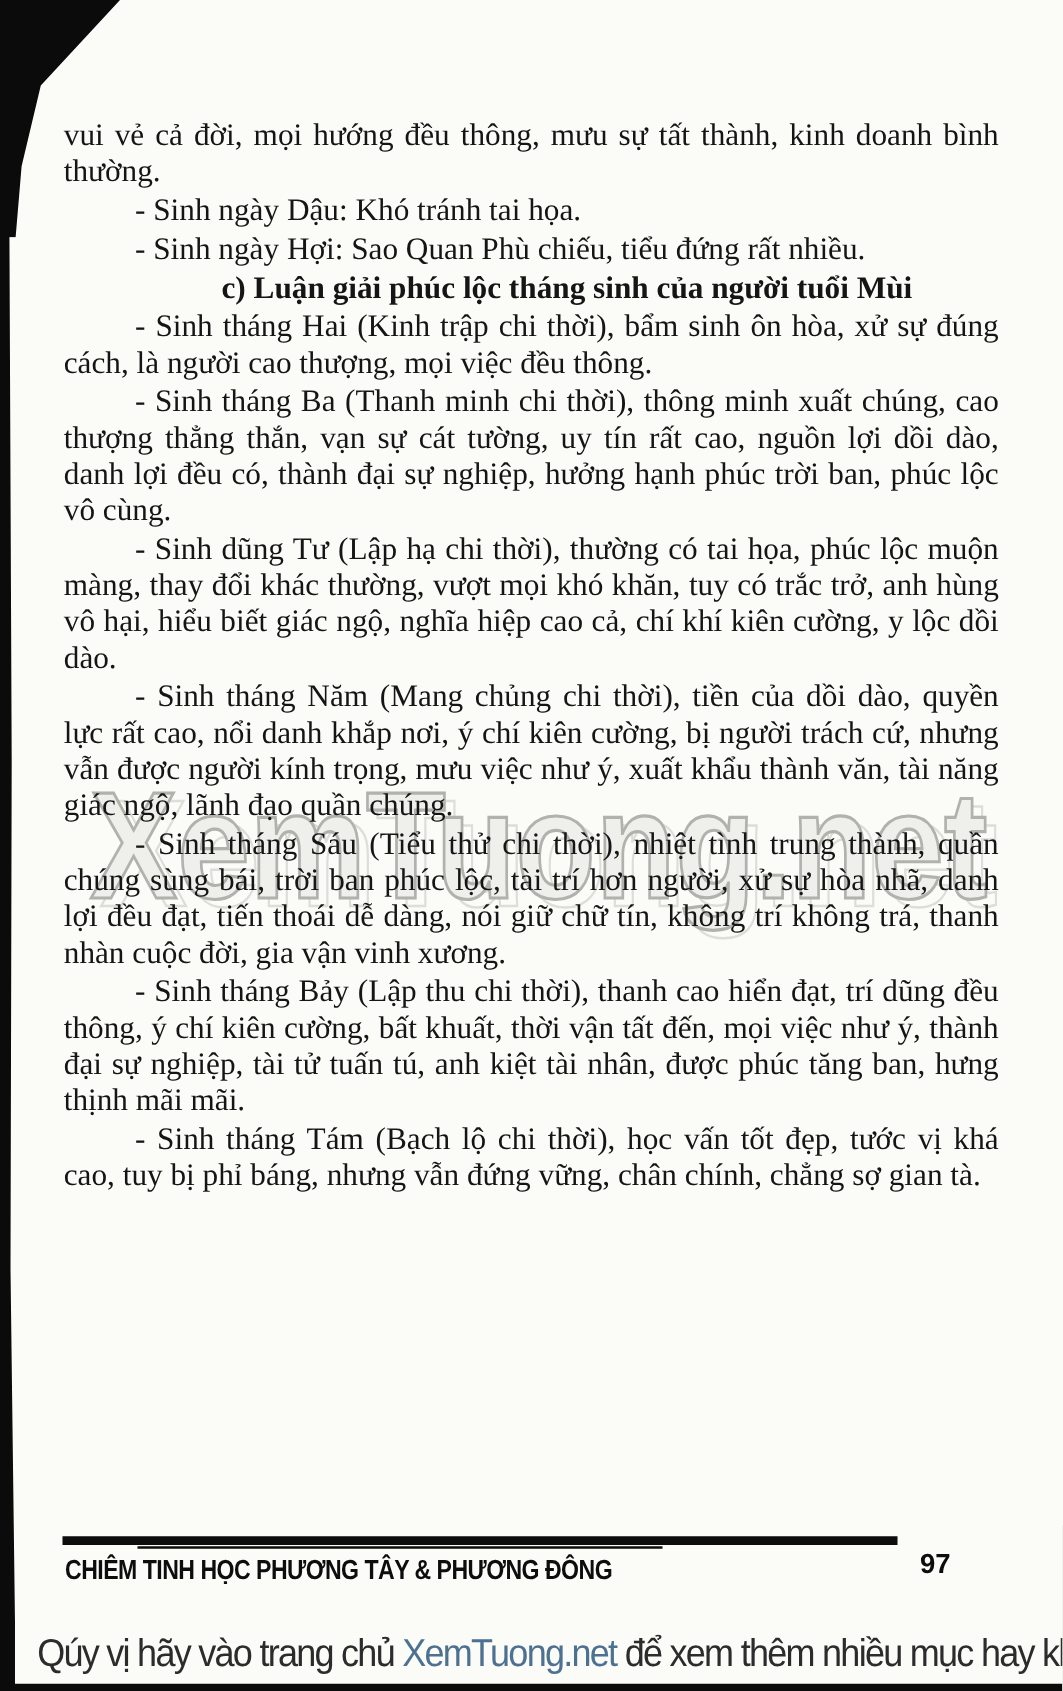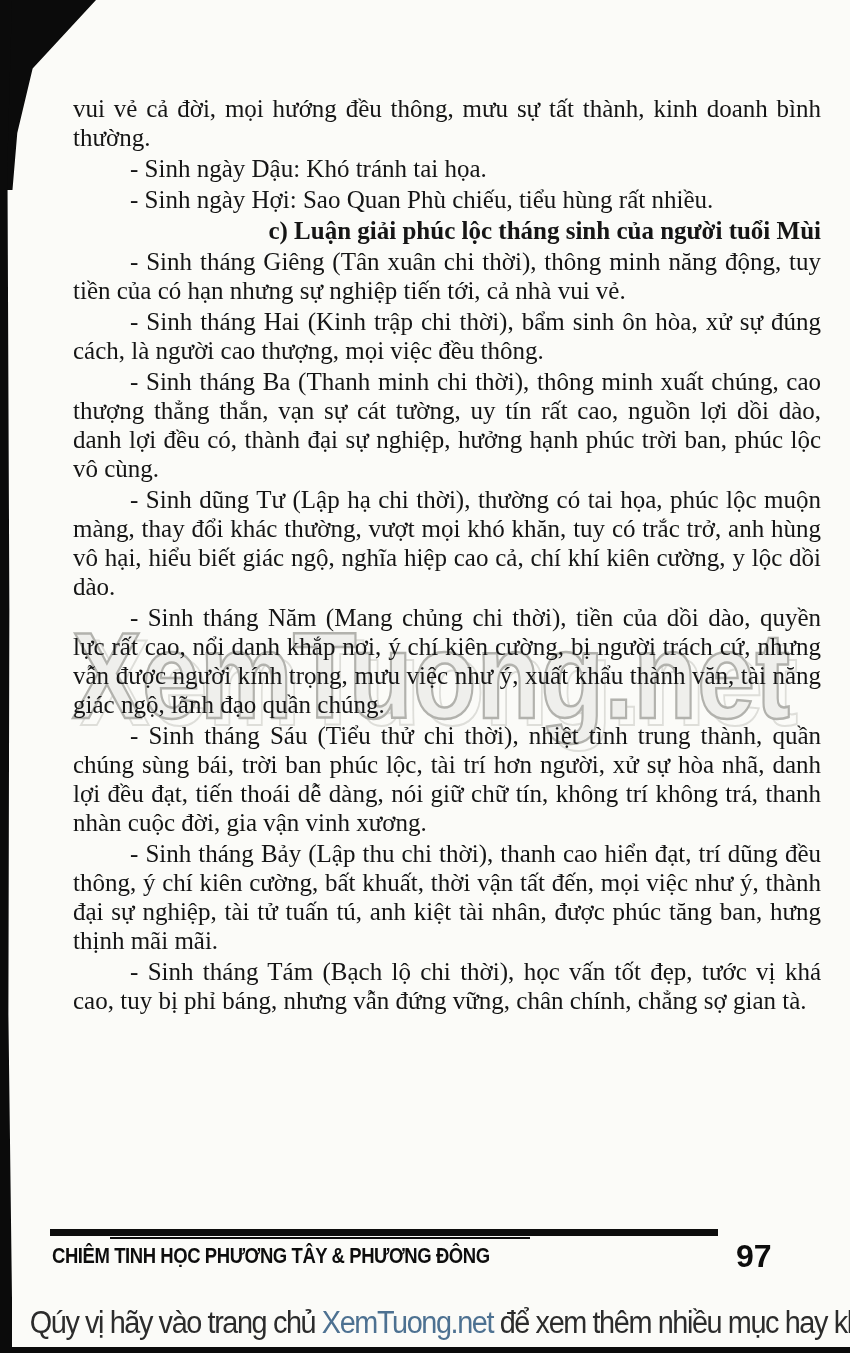--- a/index.html
+++ b/index.html
@@ -19,46 +19,46 @@
     background:#0b0b0b;
     clip-path:polygon(0 0, 100% 0, 62% 12%, 78% 45%, 70% 75%, 100% 96%, 100% 100%, 0 100%);
   }
   .bottom-edge {
     position:absolute; left:12px; right:0; bottom:0; height:6px; background:#0b0b0b;
   }
   
   .watermark-svg { position:absolute; left:0; top:585px; opacity:0.85; }
   
   .body-text {
-    position:absolute; left:73px; top:94px; width:748px;
+    position:absolute; left:51px; top:94px; width:748px;
     color:#151515; font-size:25px; line-height:29px; text-align:justify;
   }
   .body-text p { margin:0 0 2px 0; text-indent:57px; }
   .body-text p.continuation { text-indent:0; }
   .section-heading {
     font-weight:bold; font-size:25px; margin:13px 0 5px 0; text-indent:57px;
-    text-align:right;
+    text-align:center;
   }
   
   .footer-rule {
     position:absolute; left:50px; top:1229px; width:668px; height:7px; background:#0d0d0d;
   }
   .footer-rule:after {
     content:""; position:absolute; left:60px; top:8px; width:420px; height:2px; background:#0d0d0d;
   }
   .book-title {
     position:absolute; left:52px; top:1243px;
     font-family:"Liberation Sans", sans-serif; font-weight:bold;
     font-size:22px; letter-spacing:-0.5px; color:#0d0d0d;
     transform:scaleX(0.84); transform-origin:left center; white-space:nowrap;
   }
   .page-number {
     position:absolute; left:736px; top:1238px;
     font-family:"Liberation Sans", sans-serif; font-weight:bold;
-    font-size:32px; color:#0d0d0d;
+    font-size:22px; color:#0d0d0d;
   }
   
   .bottom-bar {
     position:absolute; left:0; width:850px; top:1305px; text-align:center;
     font-family:"Liberation Sans", sans-serif; font-size:31px; color:#2c2c2c;
     letter-spacing:-1.5px; white-space:nowrap;
     transform:scaleX(0.93); transform-origin:center;
   }
   .bottom-bar .site-link { color:#4d7191; }
 </style>
@@ -72,25 +72,24 @@
     <text x="72" y="133" font-family="Liberation Sans, sans-serif" font-size="122" font-weight="bold" fill="#ededea" stroke="#a6a6a1" stroke-width="2.5" textLength="718" lengthAdjust="spacingAndGlyphs">XemTuong.net</text>
   </svg>
 
   <div class="corner-blob"></div>
   <div class="left-strip"></div>
   <div class="bottom-edge"></div>
 
   <div class="body-text">
     <p class="continuation">vui vẻ cả đời, mọi hướng đều thông, mưu sự tất thành, kinh doanh bình thường.</p>
     <p>- Sinh ngày Dậu: Khó tránh tai họa.</p>
-    <p>- Sinh ngày Hợi: Sao Quan Phù chiếu, tiểu hùng rất nhiều.</p>
+    <p>- Sinh ngày Hợi: Sao Quan Phù chiếu, tiểu đứng rất nhiều.</p>
 
     <p class="section-heading">c) Luận giải phúc lộc tháng sinh của người tuổi Mùi</p>
 
-    <p>- Sinh tháng Giêng (Tân xuân chi thời), thông minh năng động, tuy tiền của có hạn nhưng sự nghiệp tiến tới, cả nhà vui vẻ.</p>
     <p>- Sinh tháng Hai (Kinh trập chi thời), bẩm sinh ôn hòa, xử sự đúng cách, là người cao thượng, mọi việc đều thông.</p>
     <p>- Sinh tháng Ba (Thanh minh chi thời), thông minh xuất chúng, cao thượng thẳng thắn, vạn sự cát tường, uy tín rất cao, nguồn lợi dồi dào, danh lợi đều có, thành đại sự nghiệp, hưởng hạnh phúc trời ban, phúc lộc vô cùng.</p>
     <p>- Sinh dũng Tư (Lập hạ chi thời), thường có tai họa, phúc lộc muộn màng, thay đổi khác thường, vượt mọi khó khăn, tuy có trắc trở, anh hùng vô hại, hiểu biết giác ngộ, nghĩa hiệp cao cả, chí khí kiên cường, y lộc dồi dào.</p>
     <p>- Sinh tháng Năm (Mang chủng chi thời), tiền của dồi dào, quyền lực rất cao, nổi danh khắp nơi, ý chí kiên cường, bị người trách cứ, nhưng vẫn được người kính trọng, mưu việc như ý, xuất khẩu thành văn, tài năng giác ngộ, lãnh đạo quần chúng.</p>
     <p>- Sinh tháng Sáu (Tiểu thử chi thời), nhiệt tình trung thành, quần chúng sùng bái, trời ban phúc lộc, tài trí hơn người, xử sự hòa nhã, danh lợi đều đạt, tiến thoái dễ dàng, nói giữ chữ tín, không trí không trá, thanh nhàn cuộc đời, gia vận vinh xương.</p>
     <p>- Sinh tháng Bảy (Lập thu chi thời), thanh cao hiển đạt, trí dũng đều thông, ý chí kiên cường, bất khuất, thời vận tất đến, mọi việc như ý, thành đại sự nghiệp, tài tử tuấn tú, anh kiệt tài nhân, được phúc tăng ban, hưng thịnh mãi mãi.</p>
     <p>- Sinh tháng Tám (Bạch lộ chi thời), học vấn tốt đẹp, tước vị khá cao, tuy bị phỉ báng, nhưng vẫn đứng vững, chân chính, chẳng sợ gian tà.</p>
   </div>
 
   <div class="footer-rule"></div>

